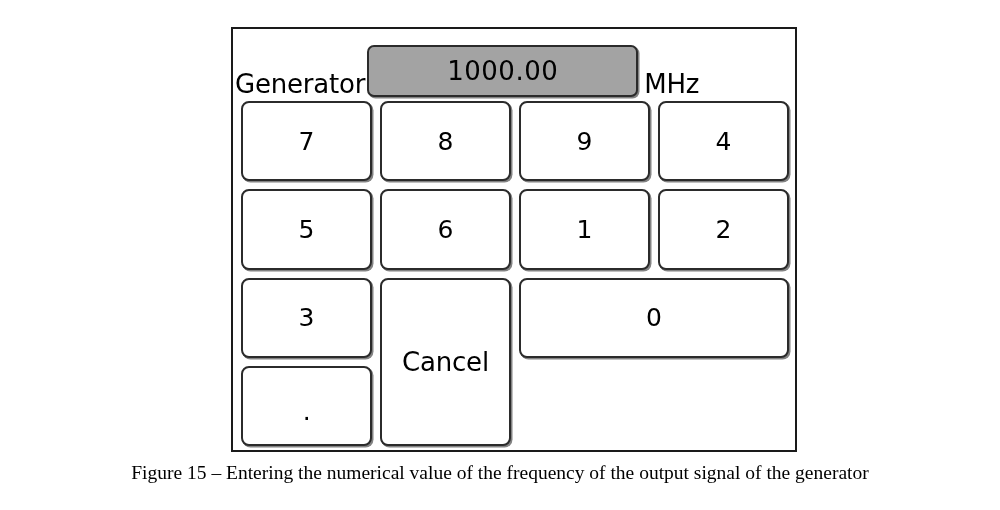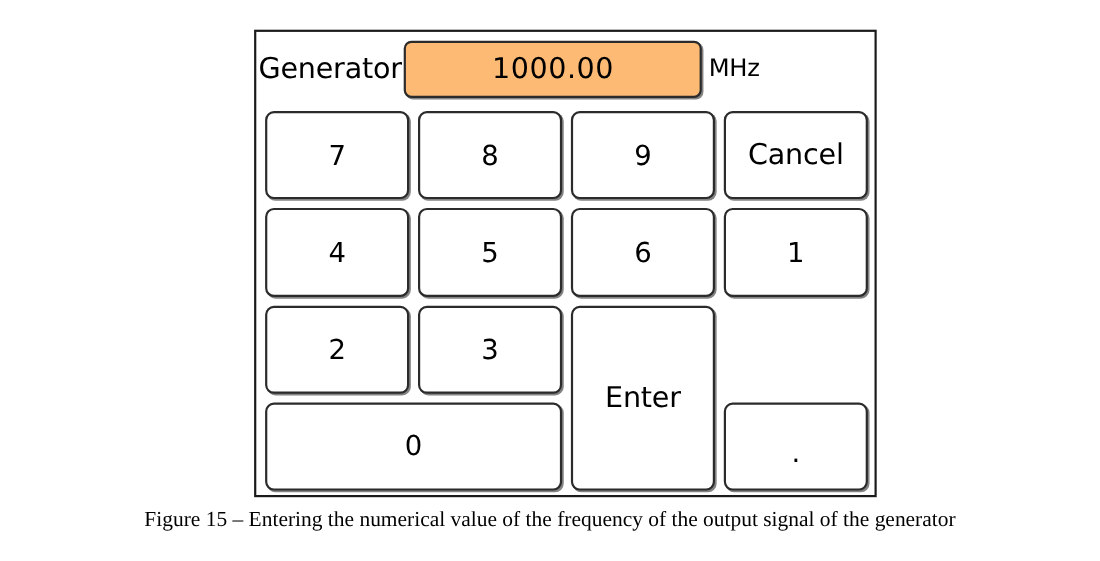--- a/index.html
+++ b/index.html
@@ -30,51 +30,51 @@
   }
 
   
   #header-row {
     position: absolute;
     left: 0;
     top: 0;
     width: 562px;
     height: 68px;
     display: flex;
-    align-items: center;
+    align-items: flex-end;
   }
   #generator-label {
     font-size: 26px;
     color: #000000;
     line-height: 1;
     padding-left: 2px;
     white-space: nowrap;
     letter-spacing: -0.2px;
   }
   #value-display {
     box-sizing: border-box;
     width: 271px;
     height: 52px;
     margin-left: 2px;
     border: 2px solid #2b2b2b;
     border-radius: 7px;
-    background: #fdba74;
+    background: #a3a3a3;
     display: flex;
     align-items: center;
     justify-content: center;
     box-shadow: 1.5px 1.5px 0 0 rgba(90,90,90,0.75);
   }
   #value-display-text {
     font-size: 26px;
     color: #000000;
     line-height: 1;
     letter-spacing: 0.5px;
   }
   #unit-label {
-    font-size: 22px;
+    font-size: 26px;
     color: #000000;
     line-height: 1;
     margin-left: 6px;
     white-space: nowrap;
     letter-spacing: -0.2px;
   }
 
   
   #key-grid {
     position: absolute;
@@ -151,43 +151,40 @@
   <div id="key-grid">
       <div class="key key-digit">
         <span class="key-label">7</span>
       </div>
       <div class="key key-digit">
         <span class="key-label">8</span>
       </div>
       <div class="key key-digit">
         <span class="key-label">9</span>
       </div>
-      <div class="key key-action">
-        <span class="key-label">Cancel</span>
-      </div>
       <div class="key key-digit">
         <span class="key-label">4</span>
       </div>
       <div class="key key-digit">
         <span class="key-label">5</span>
       </div>
       <div class="key key-digit">
         <span class="key-label">6</span>
       </div>
       <div class="key key-digit">
         <span class="key-label">1</span>
       </div>
       <div class="key key-digit">
         <span class="key-label">2</span>
       </div>
       <div class="key key-digit">
         <span class="key-label">3</span>
       </div>
       <div class="key key-action key-tall">
-        <span class="key-label">Enter</span>
+        <span class="key-label">Cancel</span>
       </div>
       <div class="key key-digit key-wide">
         <span class="key-label">0</span>
       </div>
       <div class="key key-dot">
         <span class="key-label">.</span>
       </div>
     </div>
 
 </div>

